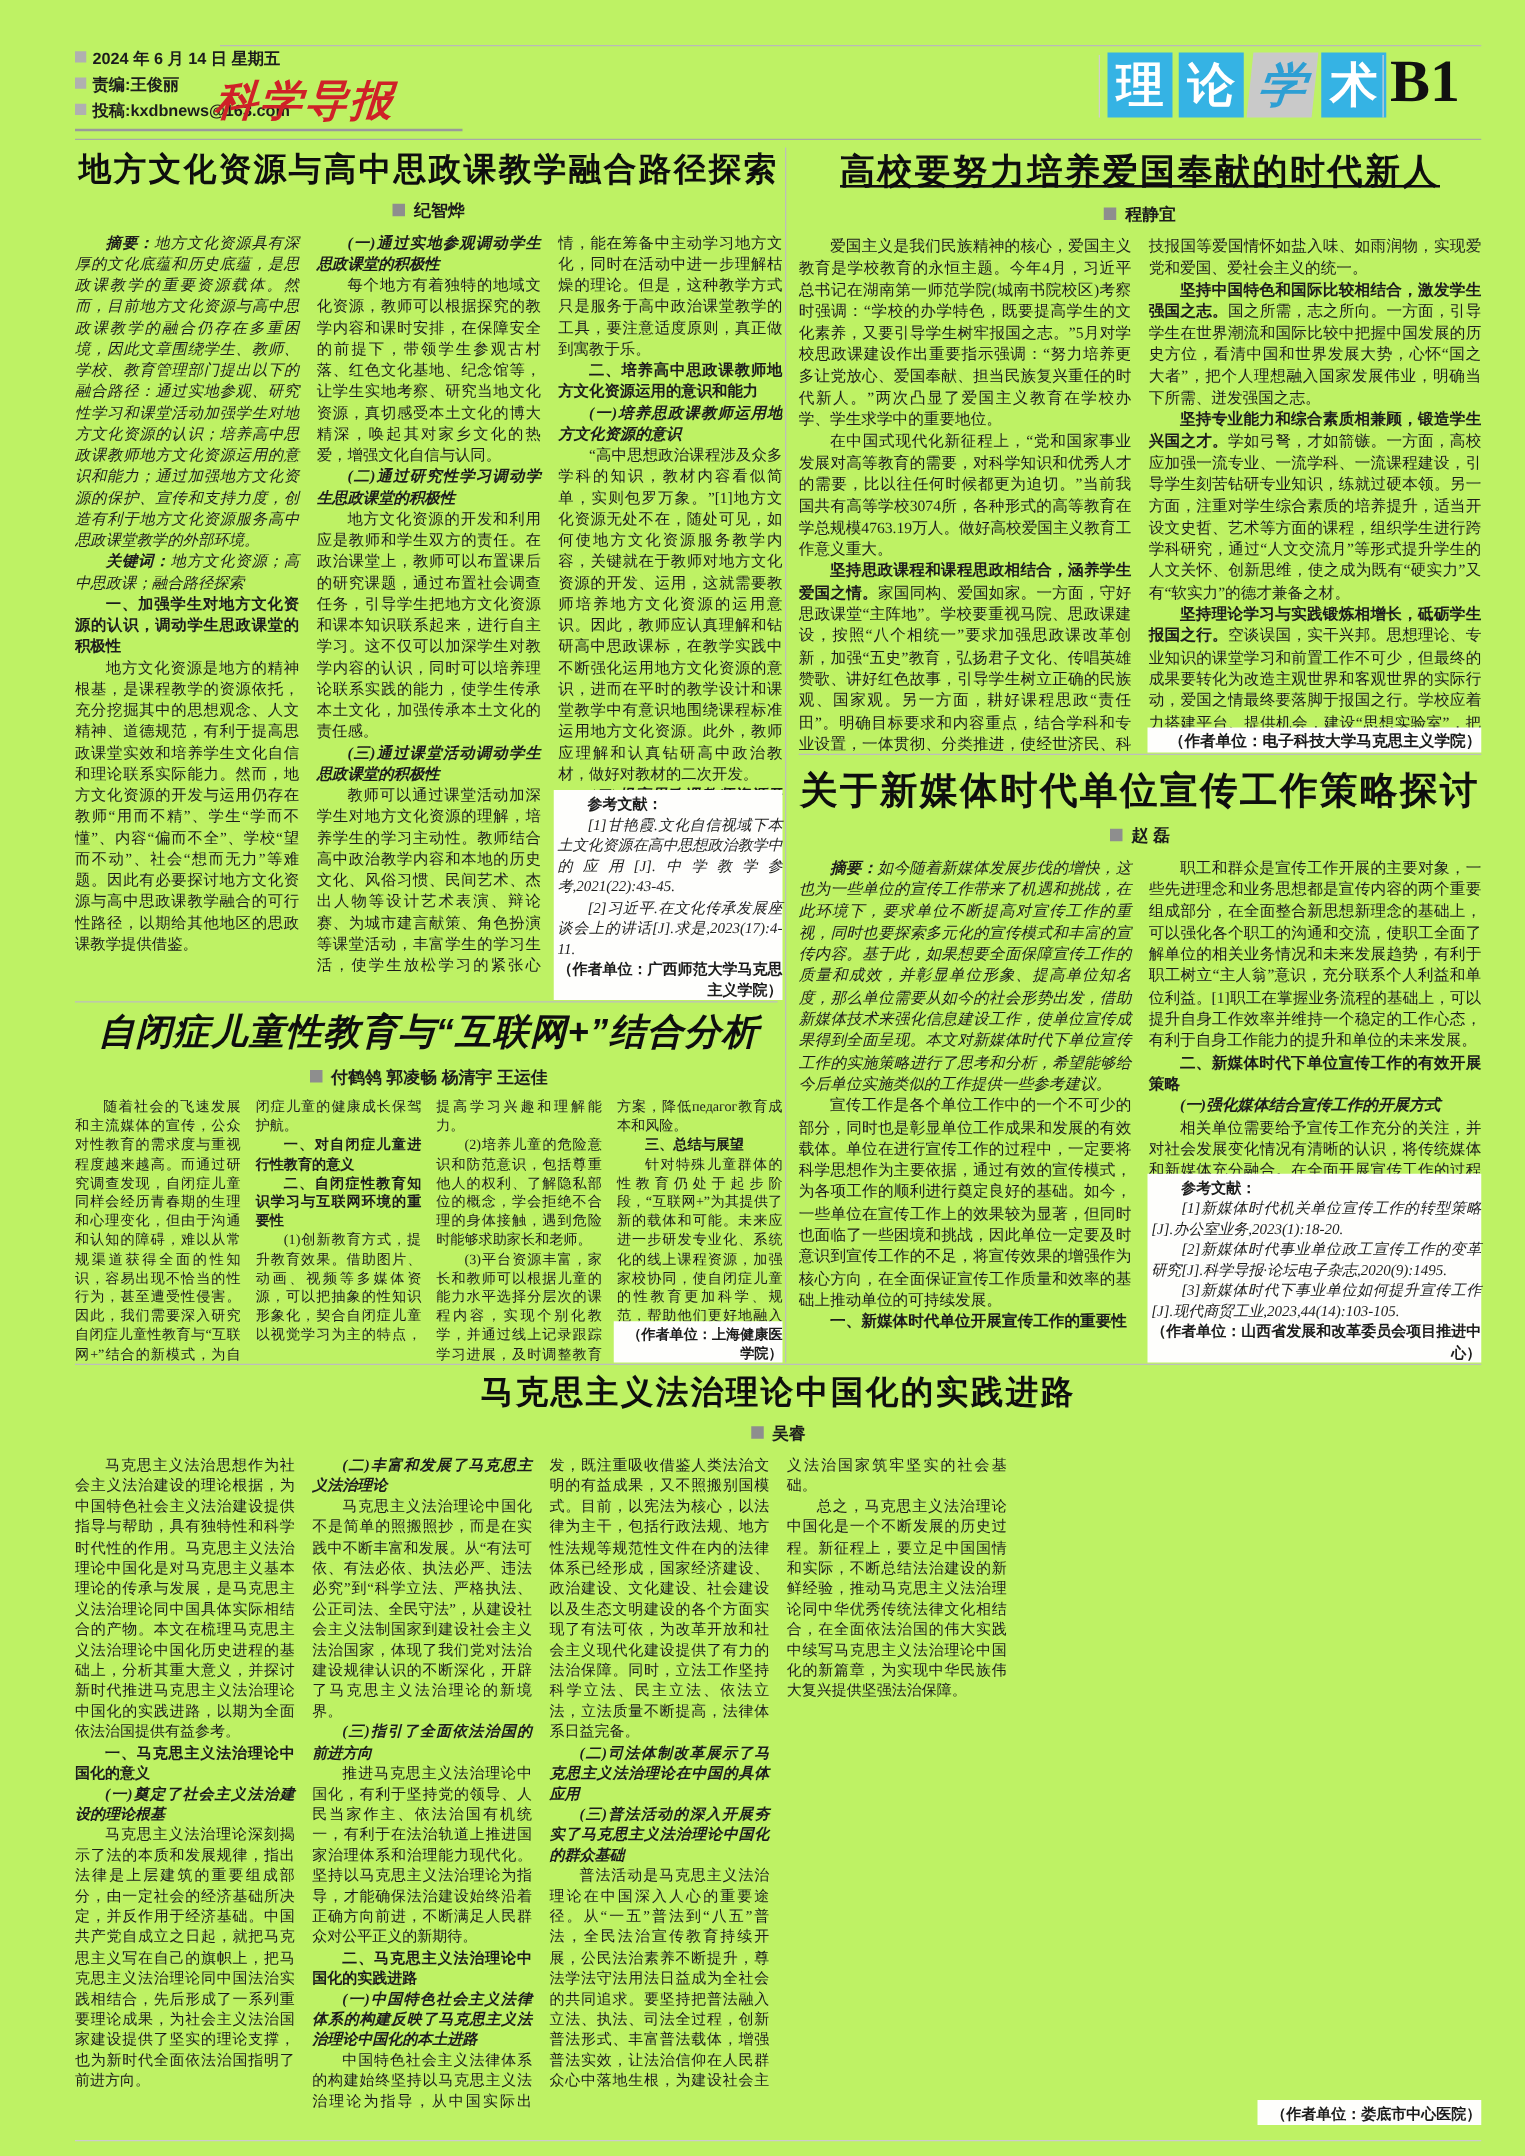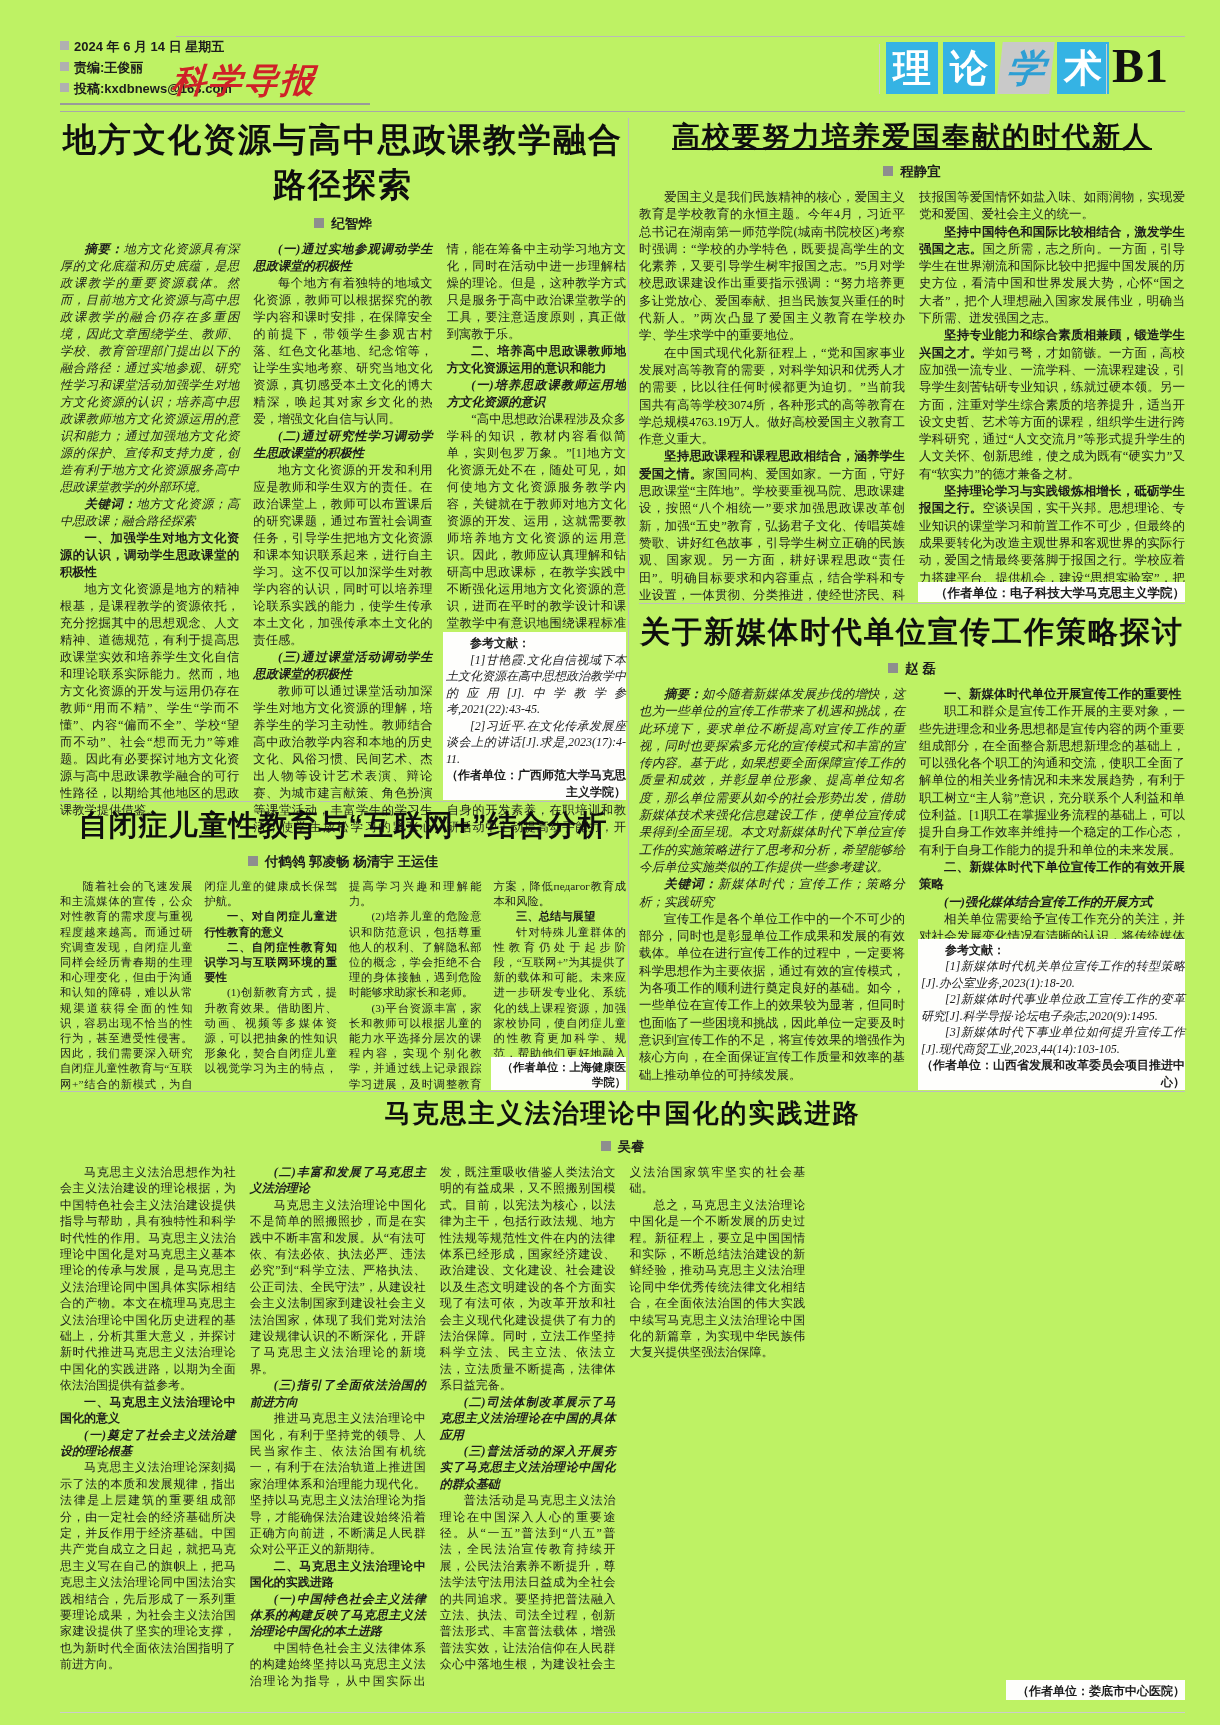--- a/index.html
+++ b/index.html
@@ -40,33 +40,33 @@
   .blk.h1{font-family:"Liberation Sans","DejaVu Sans",sans-serif;font-weight:bold;}
   .blk.h2{font-style:italic;font-weight:bold;}
   .blk.abstract,.blk.keywords,.blk.ref{font-style:italic;}
   .blk.abstract strong,.blk.keywords strong{font-style:italic;}
   .blk.pb strong{font-family:"Liberation Sans","DejaVu Sans",sans-serif;font-style:normal;}
   .blk.refh{font-family:"Liberation Sans","DejaVu Sans",sans-serif;font-weight:bold;}
   .blk.unit{font-family:"Liberation Sans","DejaVu Sans",sans-serif;font-weight:bold;text-align:right;text-indent:0;}
   .art-tail{position:absolute;right:0;bottom:0;background:#fefefc;padding:3px 0 0 3px;}
   
   .a1{left:60px;top:118px;width:566px;height:682px;}
-  .a1 .art-title{font-size:33px;}
+  .a1 .art-title{font-size:26px;}
   .a1 .art-cols{column-count:3;height:606px;font-size:12.3px;line-height:17px;}
   .a1 .art-tail{width:180px;font-size:12px;line-height:16.5px;}
   .a2{left:639px;top:118px;width:546px;height:484px;}
   .a2 .art-title{font-size:28px;text-decoration:underline;}
   .a2 .art-cols{column-count:2;height:416px;font-size:12.5px;line-height:17.3px;}
   .a2 .art-tail{width:264px;font-size:12.5px;}
   .a3{left:639px;top:612px;width:546px;height:478px;}
   .a3 .art-title{font-size:30px;}
   .a3 .art-cols{column-count:2;height:398px;font-size:12.5px;line-height:17.3px;}
   .a3 .art-tail{width:264px;font-size:12px;line-height:16.5px;}
   .a4{left:60px;top:806px;width:566px;height:284px;}
-  .a4 .art-title{font-size:29px;letter-spacing:1px;}
+  .a4 .art-title{font-size:29px;letter-spacing:1px;font-style:italic;}
   .a4 .art-cols{column-count:4;column-gap:12px;height:216px;font-size:11.3px;line-height:15.2px;}
   .a4 .art-tail{width:132px;font-size:11.3px;}
   .a5{left:60px;top:1096px;width:1125px;height:604px;}
   .a5 .art-title{font-size:26px;}
   .a5 .art-cols{column-count:6;height:538px;font-size:12px;line-height:16.4px;}
   .a5 .art-tail{width:176px;font-size:12px;}
 </style>
 </head>
 <body>
 
@@ -142,21 +142,20 @@
     <div class="art-tail">
         <p class="blk unit">（作者单位：电子科技大学马克思主义学院）</p>
       </div>
   </div>
 
   <div class="art a3">
     <h1 class="art-title">关于新媒体时代单位宣传工作策略探讨</h1>
     <div class="byline"><span class="sq"></span><span>赵  磊</span></div>
     <div class="art-cols">
         <p class="blk abstract"><strong>摘要：</strong>如今随着新媒体发展步伐的增快，这也为一些单位的宣传工作带来了机遇和挑战，在此环境下，要求单位不断提高对宣传工作的重视，同时也要探索多元化的宣传模式和丰富的宣传内容。基于此，如果想要全面保障宣传工作的质量和成效，并彰显单位形象、提高单位知名度，那么单位需要从如今的社会形势出发，借助新媒体技术来强化信息建设工作，使单位宣传成果得到全面呈现。本文对新媒体时代下单位宣传工作的实施策略进行了思考和分析，希望能够给今后单位实施类似的工作提供一些参考建议。</p>
-        <p class="blk keywords"><strong>关键词：</strong>新媒体时代；宣传工作；策略分析；实践研究</p>
         <p class="blk p">宣传工作是各个单位工作中的一个不可少的部分，同时也是彰显单位工作成果和发展的有效载体。单位在进行宣传工作的过程中，一定要将科学思想作为主要依据，通过有效的宣传模式，为各项工作的顺利进行奠定良好的基础。如今，一些单位在宣传工作上的效果较为显著，但同时也面临了一些困境和挑战，因此单位一定要及时意识到宣传工作的不足，将宣传效果的增强作为核心方向，在全面保证宣传工作质量和效率的基础上推动单位的可持续发展。</p>
         <p class="blk h1">一、新媒体时代单位开展宣传工作的重要性</p>
         <p class="blk p">职工和群众是宣传工作开展的主要对象，一些先进理念和业务思想都是宣传内容的两个重要组成部分，在全面整合新思想新理念的基础上，可以强化各个职工的沟通和交流，使职工全面了解单位的相关业务情况和未来发展趋势，有利于职工树立“主人翁”意识，充分联系个人利益和单位利益。[1]职工在掌握业务流程的基础上，可以提升自身工作效率并维持一个稳定的工作心态，有利于自身工作能力的提升和单位的未来发展。</p>
         <p class="blk h1">二、新媒体时代下单位宣传工作的有效开展策略</p>
         <p class="blk h2">(一)强化媒体结合宣传工作的开展方式</p>
         <p class="blk p">相关单位需要给予宣传工作充分的关注，并对社会发展变化情况有清晰的认识，将传统媒体和新媒体充分融合。在全面开展宣传工作的过程中，要充分凸显传统媒体的作用和优势，如报刊、电视等途径可以使人们深刻感受文字的感染力，加强政策、制度的宣传力度，同时也要全面发挥新媒体技术的价值，通过丰富的传播途径为平台宣传工作的实施提供有利条件，如音频、视频、图片等。从媒体融合这一大环境来说，视频逐渐替代图文变成人们信息获取的主要来源，随着网络直播平台的兴起，短视频也迎来了新的发展契机，相关单位在进行宣传工作的过程中一定要紧随时代发展脚步，提高宣传工作的效率和质量。</p>
       </div>
     <div class="art-tail">
         <p class="blk refh">参考文献：</p>
         <p class="blk ref">[1]新媒体时代机关单位宣传工作的转型策略[J].办公室业务,2023(1):18-20.</p>

